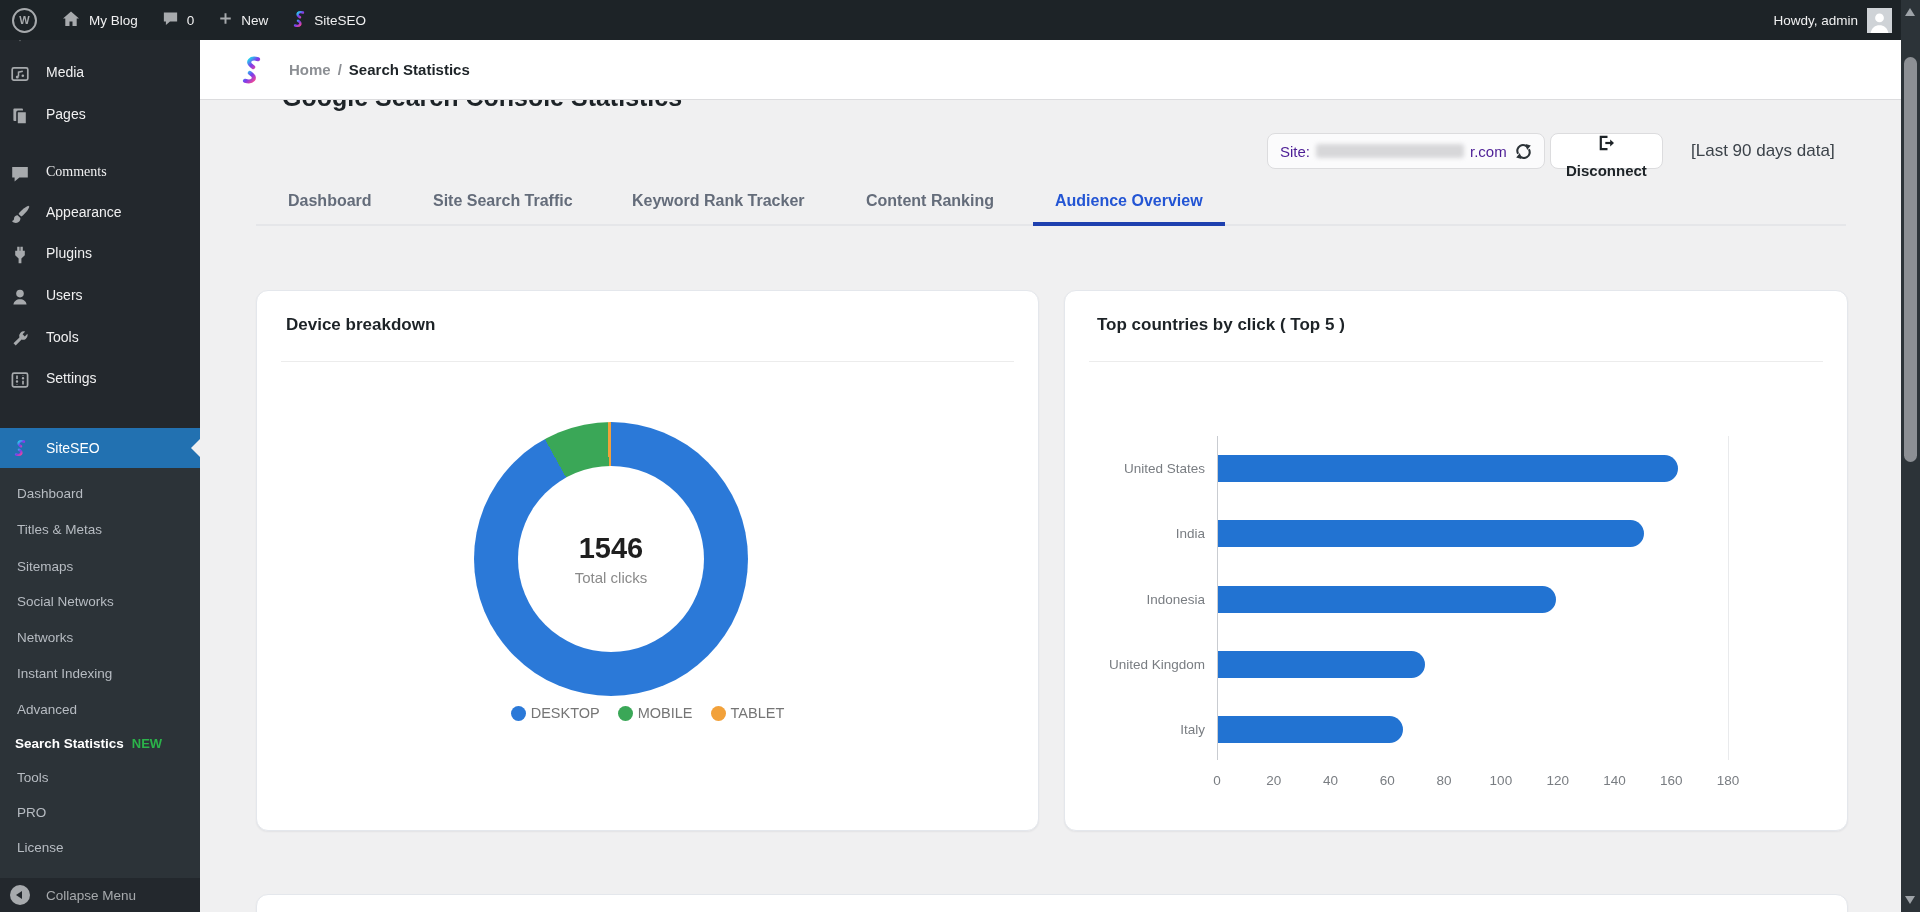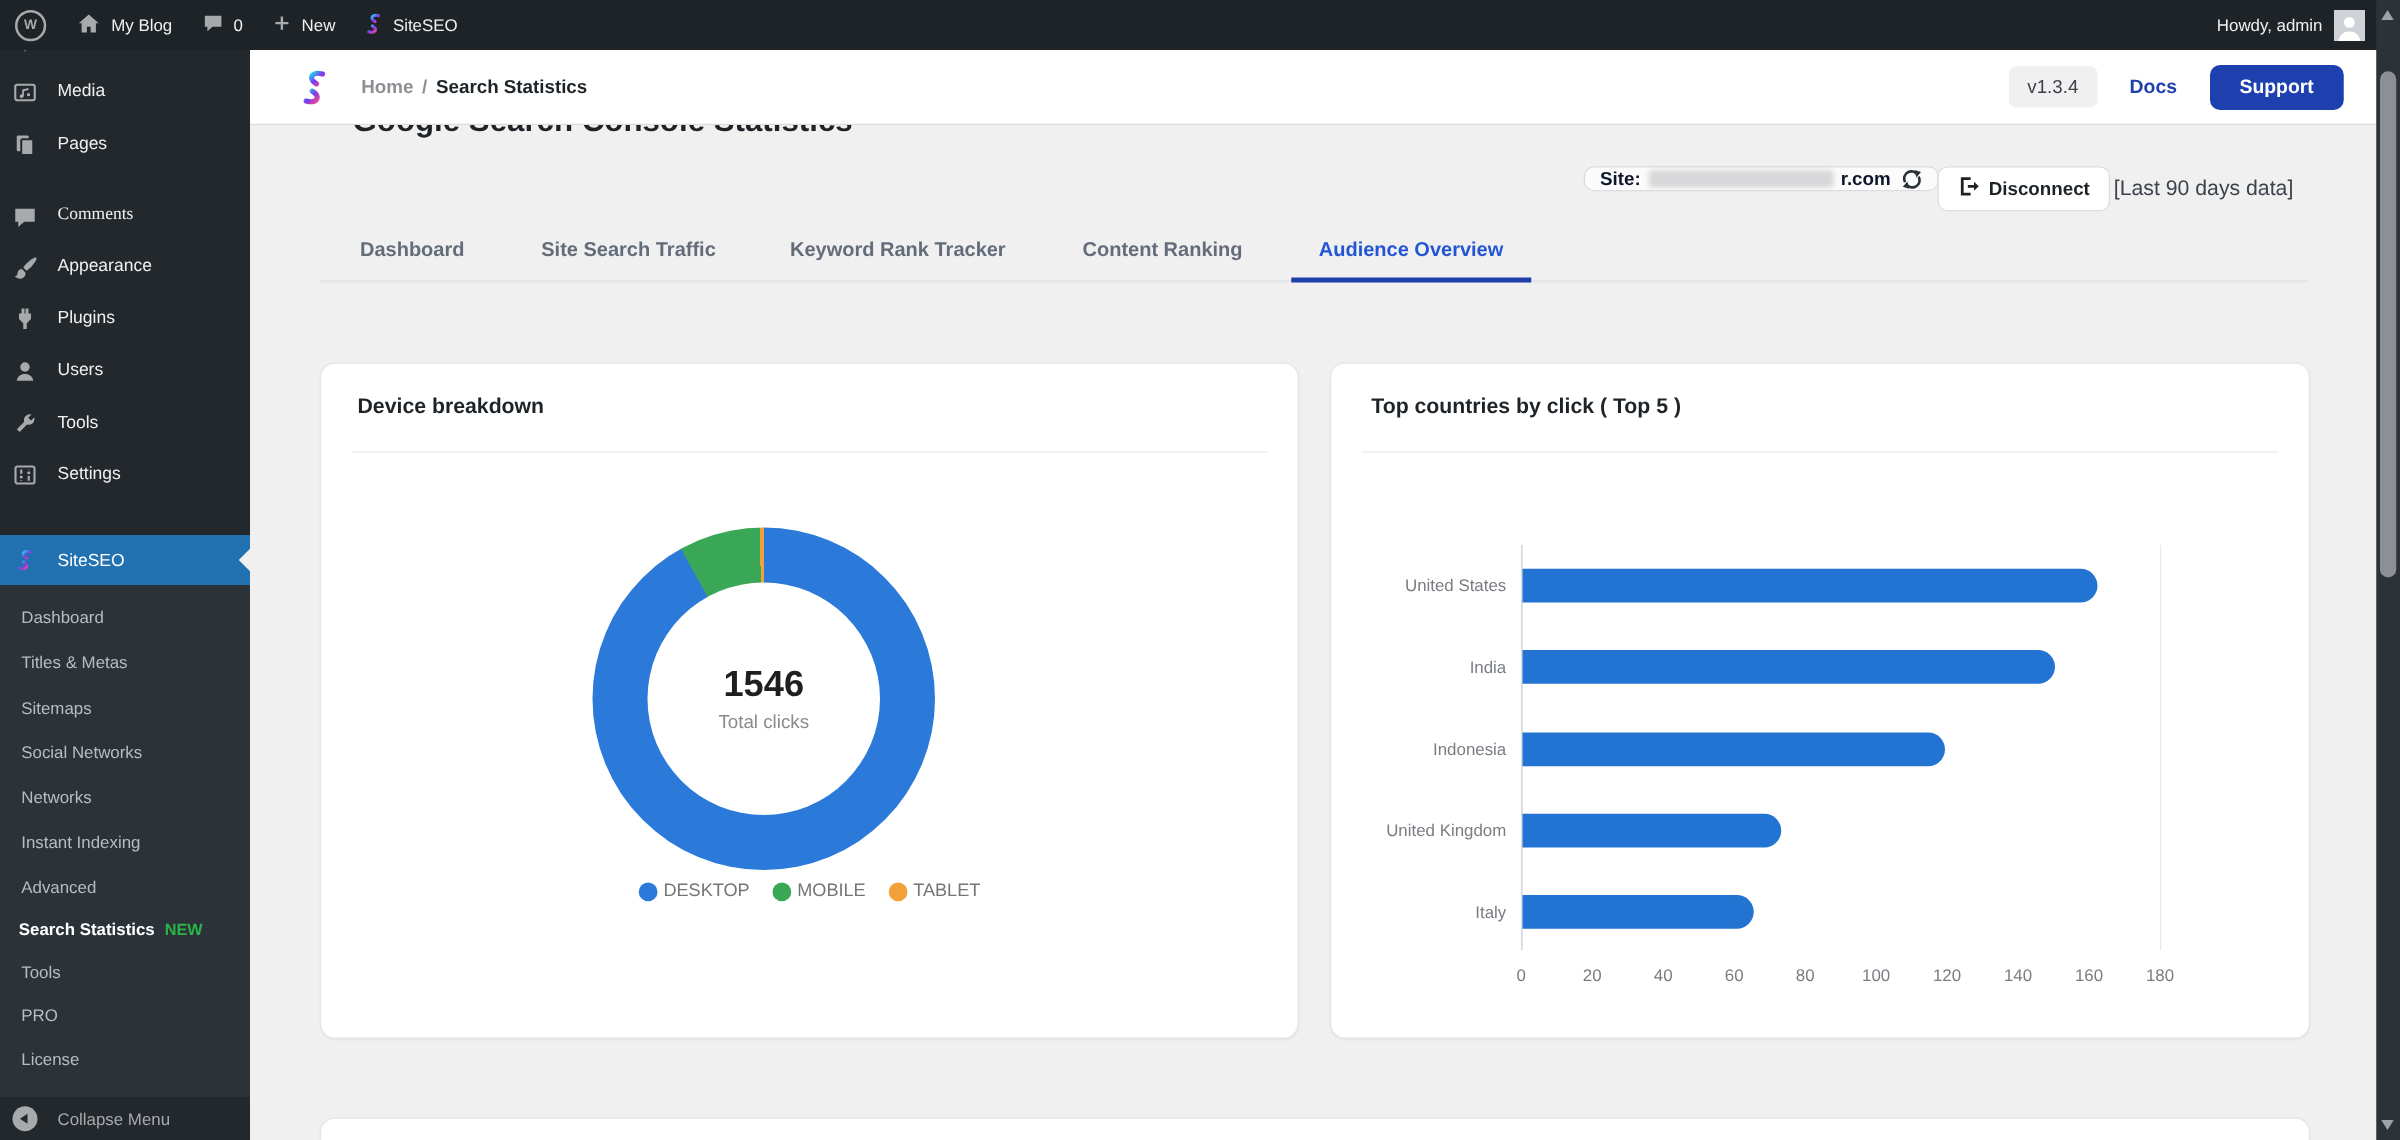--- a/index.html
+++ b/index.html
@@ -33,24 +33,24 @@
   #breadcrumb .bc-current{color:#1d2327;}
   .hdr-right{margin-left:auto;margin-right:30px;display:flex;align-items:center;gap:26px;}
   .version-badge{background:#f0f0f1;border-radius:6px;padding:8px 15px;font-size:15px;color:#3c434a;}
   .docs-link{color:#1e40af;font-weight:700;font-size:15.5px;cursor:pointer;text-decoration:none;}
   .support-btn{background:#1e3fae;color:#fff;font-weight:700;font-size:15.5px;padding:9px 24px;border-radius:8px;border:none;cursor:pointer;font-family:inherit;}
 
   
   #content{position:absolute;left:200px;top:100px;width:1705px;height:812px;background:#f0f0f1;overflow:hidden;z-index:10;}
   #page-heading{position:absolute;left:82px;top:-17px;margin:0;font-size:25px;font-weight:700;color:#1d2327;white-space:nowrap;}
 
-  .site-box{position:absolute;left:1067px;top:33px;height:20px;background:#fbfbfc;border:1px solid #dcdcde;border-radius:8px;display:flex;align-items:center;gap:6px;padding:0 12px;box-sizing:border-box;font-size:15px;font-weight:700;color:#0f172a;cursor:pointer;}
+  .site-box{position:absolute;left:1067px;top:33px;height:36px;background:#fbfbfc;border:1px solid #dcdcde;border-radius:8px;display:flex;align-items:center;gap:6px;padding:0 12px;box-sizing:border-box;font-size:15px;font-weight:400;color:#4c1d95;cursor:pointer;}
   .blur-strip{display:inline-block;width:148px;height:14px;background:#d7d7d9;border-radius:3px;filter:blur(2px);}
   .refresh-wrap{display:flex;align-items:center;margin-left:2px;}
-  .disconnect-btn{position:absolute;left:1350px;top:33px;height:36px;background:#fff;border:1px solid #dcdcde;border-radius:8px;display:flex;align-items:center;gap:7px;padding:0 15px;font-size:15px;font-weight:700;color:#1d2327;cursor:pointer;font-family:inherit;}
+  .disconnect-btn{position:absolute;left:1350px;top:33px;height:36px;background:#fff;border:1px solid #dcdcde;border-radius:8px;display:flex;align-items:center;gap:7px;padding:0 15px;font-size:15px;font-weight:700;color:#1d2327;cursor:pointer;font-family:inherit;flex-direction:column;}
   .period-note{position:absolute;left:1491px;top:33px;line-height:36px;font-size:17px;color:#3c434a;white-space:nowrap;}
 
   #tabs-line{position:absolute;left:56px;top:124px;width:1590px;height:2px;background:#e5e6e9;}
   .tab{position:absolute;top:78px;height:48px;line-height:46px;padding:0 22px;font-size:16px;font-weight:600;color:#646c7a;cursor:pointer;box-sizing:border-box;white-space:nowrap;}
   .tab.active{color:#2355d4;border-bottom:4px solid #1e40af;}
 
   .card{position:absolute;background:#fff;border:1px solid #e4e7ec;border-radius:12px;box-shadow:0 1px 2px rgba(16,24,40,.06);}
   #card-devices{left:56px;top:190px;width:781px;height:539px;}
   #card-countries{left:864px;top:190px;width:782px;height:539px;}
   .card-title{position:absolute;left:29px;top:24px;font-size:17px;font-weight:700;color:#1d2327;}
@@ -256,25 +256,20 @@
     <span id="hdr-logo">
         <svg width="23" height="30" viewBox="0 0 24 32">
   <path d="M19 4.5C10.5 2 6.8 7.6 11.8 11.4l2 1.5" fill="none" stroke="url(#sgrad)" stroke-width="4.4" stroke-linecap="round"></path>
   <path d="M5 27.5c8.5 2.5 12.2-3.1 7.2-6.9l-2-1.5" fill="none" stroke="url(#sgrad)" stroke-width="4.4" stroke-linecap="round"></path>
         </svg>
       </span>
     <div id="breadcrumb">
       <span>Home</span>
       <span>/</span>
       <span class="bc-current">Search Statistics</span>
-    </div>
-    <div class="hdr-right">
-      <span class="version-badge">v1.3.4</span>
-      <a class="docs-link">Docs</a>
-      <button class="support-btn">Support</button>
     </div>
   </div>
 
   <div id="content">
     <h1 id="page-heading">Google Search Console Statistics</h1>
 
     <div class="site-box">
       <span>Site:</span>
       <span class="blur-strip"></span>
       <span>r.com</span>

